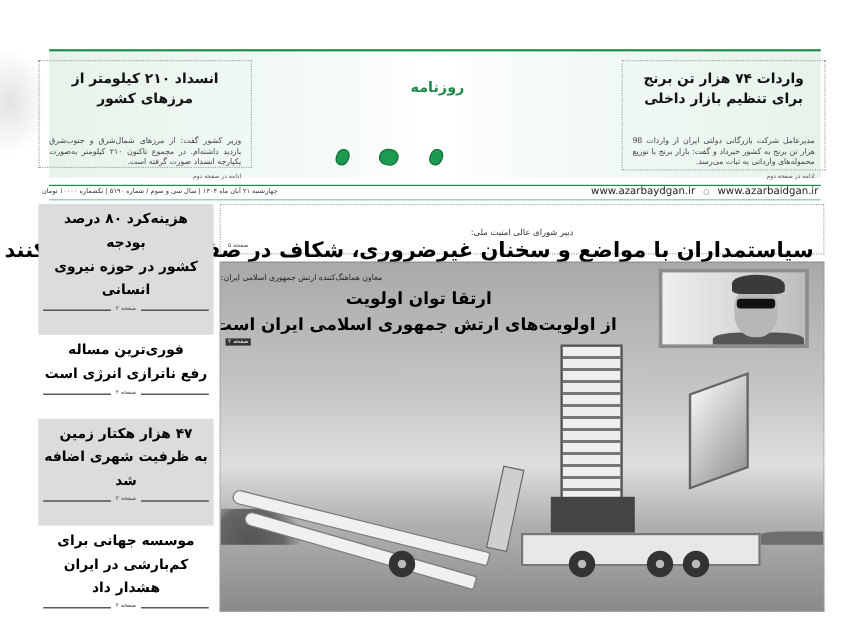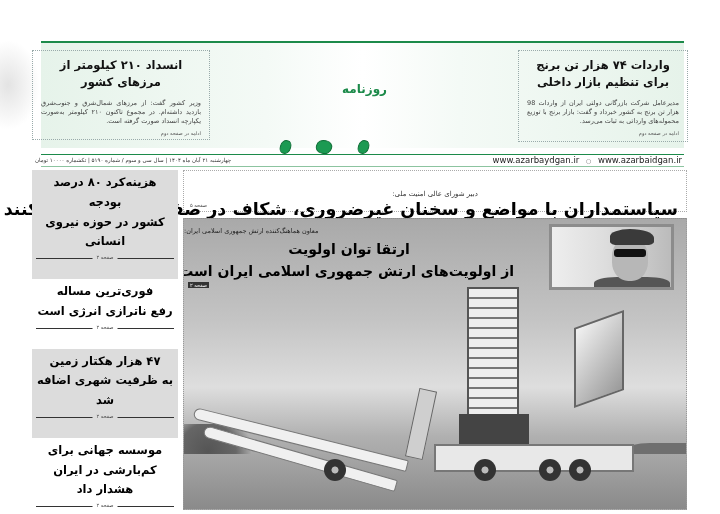--- a/index.html
+++ b/index.html
@@ -12,24 +12,24 @@
   .mast-topline { position: absolute; left: 41px; top: 41px; width: 643px; height: 2px; background: #1c8a4a; }
   .mast-band { position: absolute; left: 41px; top: 43px; width: 643px; height: 105px;
     background: linear-gradient(90deg, #e6f3ea 0%, #f4faf6 35%, #ffffff 50%, #f4faf6 65%, #e6f3ea 100%); }
   .mast-bottomline { position: absolute; left: 41px; top: 154px; width: 643px; height: 1px; background: #1c8a4a; }
   .mast-bottomline2 { position: absolute; left: 41px; top: 166px; width: 643px; height: 1px; background: #8cc4a0; }
 
   .teaser-box { position: absolute; top: 50px; border: 1px dotted #9aa; padding: 6px 8px; direction: rtl; text-align: right; }
   .teaser-left { left: 32px; width: 178px; height: 90px; }
   .teaser-right { left: 518px; width: 170px; height: 92px; }
   .teaser-title { font-weight: bold; font-size: 11.5px; text-align: center; line-height: 1.5; color: #111; }
-  .teaser-body { font-size: 6.5px; line-height: 1.45; color: #444; margin-top: 7px; text-align: justify; }
+  .teaser-body { font-size: 6.5px; line-height: 1.45; color: #444; margin-top: 21px; text-align: justify; }
   .teaser-ref { font-size: 5px; color: #555; margin-top: 3px; }
 
-  .logo { position: absolute; left: 238px; top: 62px; width: 272px; height: 96px; direction: rtl; }
+  .logo { position: absolute; left: 238px; top: 46px; width: 272px; height: 96px; direction: rtl; }
   .logo-main { position: absolute; right: 6px; top: 4px; font-family: "DejaVu Serif", serif; font-size: 62px;
     font-weight: bold; font-style: italic; color: #1c9a52; -webkit-text-stroke: 1.5px #0f6e36;
     text-shadow: 0 0 0 #fff, 1px 1px 0 #d9efe1; letter-spacing: -2px; line-height: 1; }
   .logo-small { position: absolute; left: 104px; top: 20px; font-size: 12px; color: #1c8a4a; font-weight: bold; }
   .logo-dots { position: absolute; left: 36px; top: 78px; width: 100px; height: 16px; }
   .dot { position: absolute; top: 0; width: 11px; height: 14px; background: #1c9a52; border: 1px solid #0f6e36;
     border-radius: 50% 40% 50% 40%; transform: rotate(15deg); }
 
   .dateline { position: absolute; left: 35px; top: 157px; font-size: 5.5px; color: #333; direction: rtl; white-space: nowrap; }
   .urls { position: absolute; right: 38px; top: 155px; font-size: 8.5px; color: #222; white-space: nowrap; }

